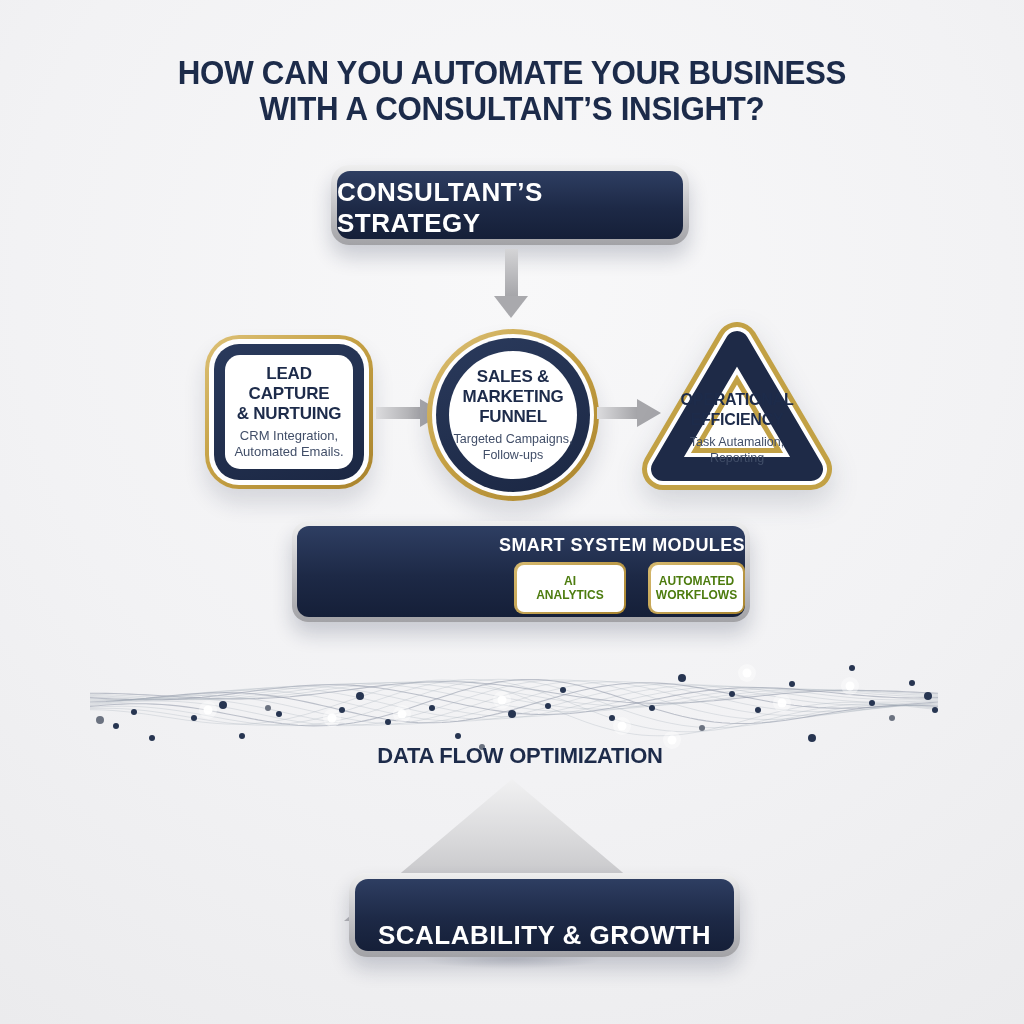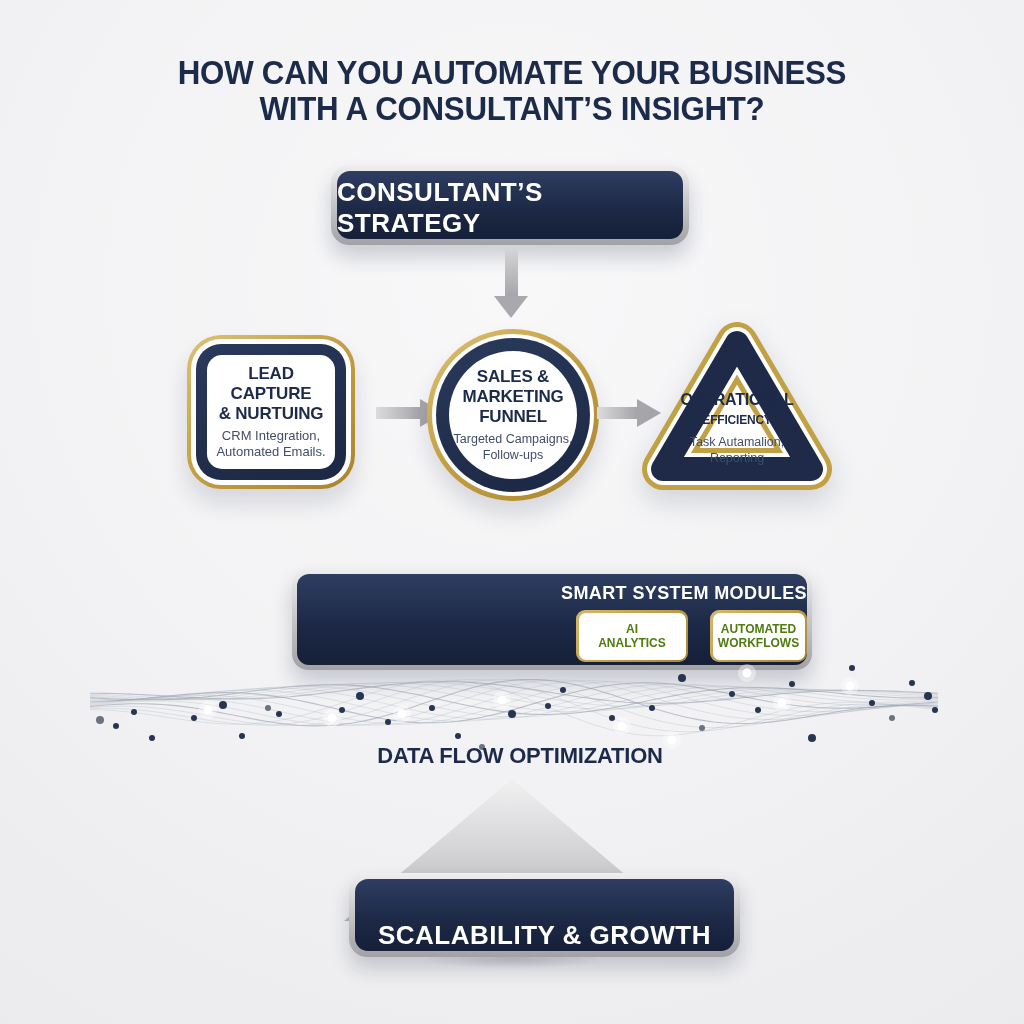--- a/index.html
+++ b/index.html
@@ -43,34 +43,34 @@
     border-left:24px solid #a6a6aa; }
   .ar1s { left:376px; width:46px; } .ar1h { left:420px; }
   .ar2s { left:597px; width:42px; } .ar2h { left:637px; }
   
   .shape-gold { position:absolute; background:linear-gradient(140deg,#ddc177 0%, #c5a145 45%, #a9832c 100%);
     box-shadow:0 14px 22px rgba(25,35,65,.14); }
   .shape-gap { width:100%; height:100%; background:#fefefe; }
   .shape-navy { width:100%; height:100%; background:linear-gradient(160deg,#2a3a5c,#1b2743); }
   .shape-face { width:100%; height:100%; background:#fff; display:flex; flex-direction:column;
     align-items:center; justify-content:center; text-align:center; }
-  .square-shape { left:187px; top:335px; width:168px; height:154px; border-radius:34px; padding:4px; }
+  .square-shape { left:205px; top:335px; width:168px; height:154px; border-radius:34px; padding:4px; }
   .square-shape .shape-gap { border-radius:30px; padding:5px; }
   .square-shape .shape-navy { border-radius:25px; padding:11px; }
   .square-shape .shape-face { border-radius:15px; }
   .circle-shape { left:427px; top:329px; width:172px; height:172px; border-radius:50%; padding:5px; }
   .circle-shape .shape-gap { border-radius:50%; padding:4px; }
   .circle-shape .shape-navy { border-radius:50%; padding:13px; }
   .circle-shape .shape-face { border-radius:50%; }
   .shape-title { font-size:17px; font-weight:bold; color:#1d2b4a; line-height:20px; letter-spacing:-.2px; }
   .shape-sub { font-size:13px; color:#414e68; line-height:16px; margin-top:4px; }
   .tri-svg { position:absolute; left:637px; top:317px; filter:drop-shadow(0 12px 14px rgba(25,35,65,.16)); }
   .tri-text { position:absolute; left:637px; top:390px; width:200px; text-align:center; }
   
-  .modules-box { left:292px; top:569px; width:520px; height:101px; border-radius:16px; padding:5px; }
+  .modules-box { left:292px; top:521px; width:458px; height:101px; border-radius:16px; padding:5px; }
   .modules-inner { border-radius:12px; flex-direction:column; justify-content:flex-start; }
   .modules-title { color:#fff; font-weight:bold; font-size:18px; letter-spacing:.4px; margin-top:9px; }
   .modules-row { display:flex; justify-content:center; gap:22px; margin-top:6px; }
   .module { background:linear-gradient(140deg,#d6b96e,#aa852f); border-radius:9px; padding:2.5px; height:52px; }
   .m1 { width:112px; } .m2 { width:110px; } .m3 { width:97px; }
   .module-face { width:100%; height:100%; background:#fff; border-radius:7px;
     display:flex; flex-direction:column; align-items:center; justify-content:center; text-align:center; }
   .module-line { font-size:12px; font-weight:bold; color:#4d7c0f; line-height:14px; }
   .m2 .module-line { letter-spacing:-.4px; }
   
@@ -143,21 +143,21 @@
   <div class="arrow-right-head ar2h"></div>
 
   <svg class="tri-svg" width="200" height="184" viewBox="0 0 200 184">
     <path d="M100 26 L174 152 L26 152 Z" fill="#ffffff"></path>
     <path d="M100 26 L174 152 L26 152 Z" fill="none" stroke-linejoin="round" stroke-width="42" stroke="#c2a145"></path>
     <path d="M100 26 L174 152 L26 152 Z" fill="none" stroke="#ffffff" stroke-linejoin="round" stroke-width="32"></path>
     <path d="M100 26 L174 152 L26 152 Z" fill="none" stroke-linejoin="round" stroke-width="24" stroke="#1e2a47"></path>
   </svg>
   <div class="tri-text">
     <div class="shape-title" style="font-size:16px;">OPERATIONAL</div>
-    <div class="shape-title" style="font-size:12px;">EFFICIENCY</div>
+    <div class="shape-title" style="font-size:16px;">EFFICIENCY</div>
     <div class="shape-sub" style="font-size:12.5px;">
       <span>Task Autamalion,</span><br>
       <span>Reporting</span>
     </div>
   </div>
 
   <div class="plaque modules-box">
     <div class="plaque-inner modules-inner">
       <div class="modules-title">SMART SYSTEM MODULES</div>
       <div class="modules-row">

